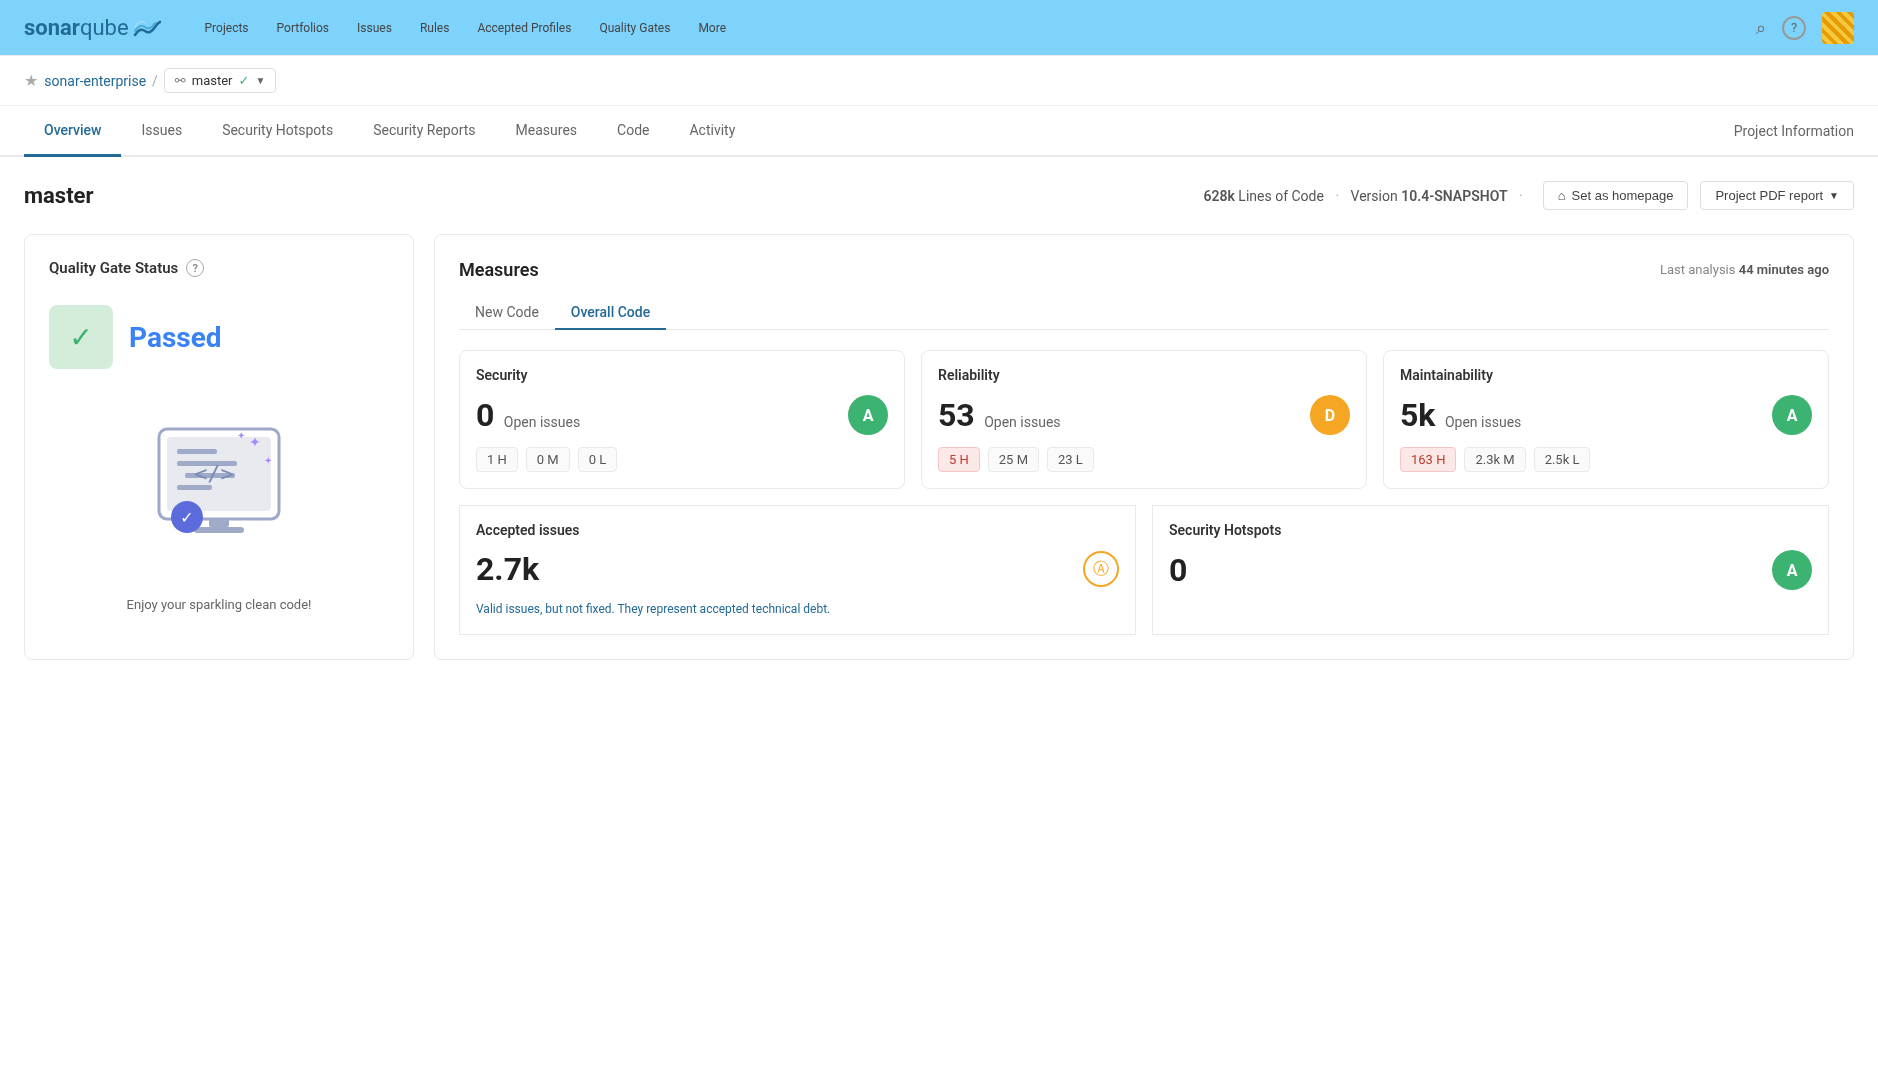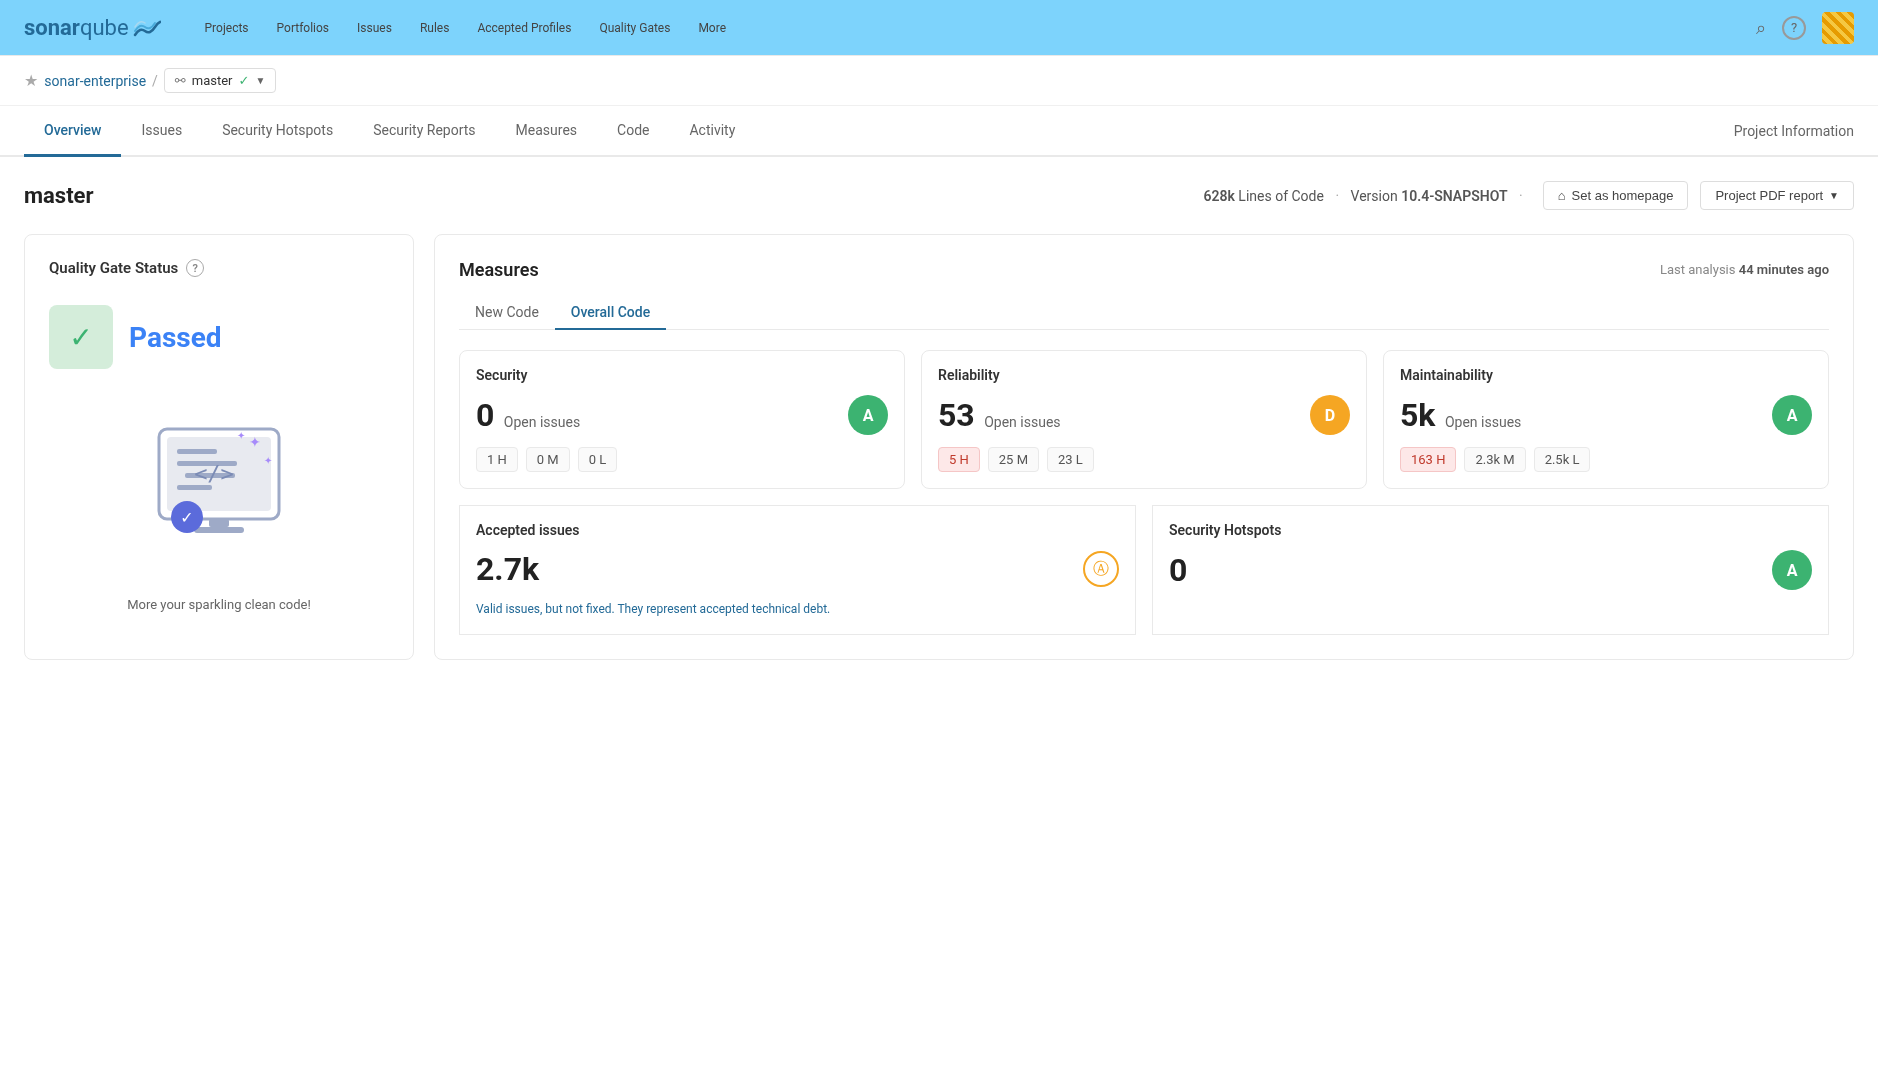--- a/index.html
+++ b/index.html
@@ -252,21 +252,21 @@
           <text x="135" y="55" font-size="10" fill="#a78bfa">✦</text>
           <text x="108" y="30" font-size="10" fill="#a78bfa">✦</text>
 
           <rect x="80" y="110" width="20" height="8" rx="2" fill="#9eaac7"></rect>
           <rect x="65" y="118" width="50" height="6" rx="3" fill="#9eaac7"></rect>
 
           <circle cx="58" cy="108" r="16" fill="#5b6bdb"></circle>
           <text x="58" y="114" text-anchor="middle" font-size="16" fill="white">✓</text>
         </svg>
       </div>
-      <p class="clean-code-text">More your sparkling clean code!</p>
+      <p class="clean-code-text">Enjoy your sparkling clean code!</p>
     </div>
 
     <div class="measures-card">
       <div class="measures-header">
         <h2 class="measures-title">Measures</h2>
         <span class="last-analysis">
           <span>Last analysis</span>
           <strong>44 minutes ago</strong>
         </span>
       </div>

